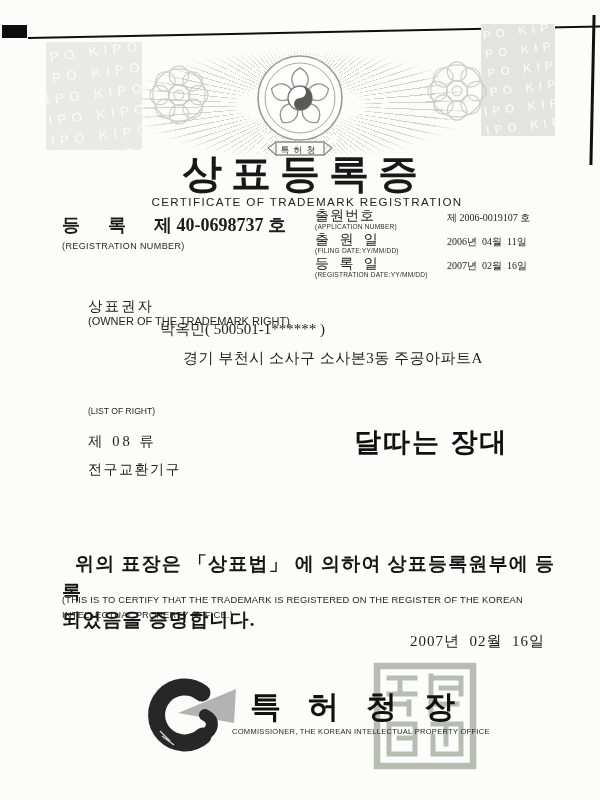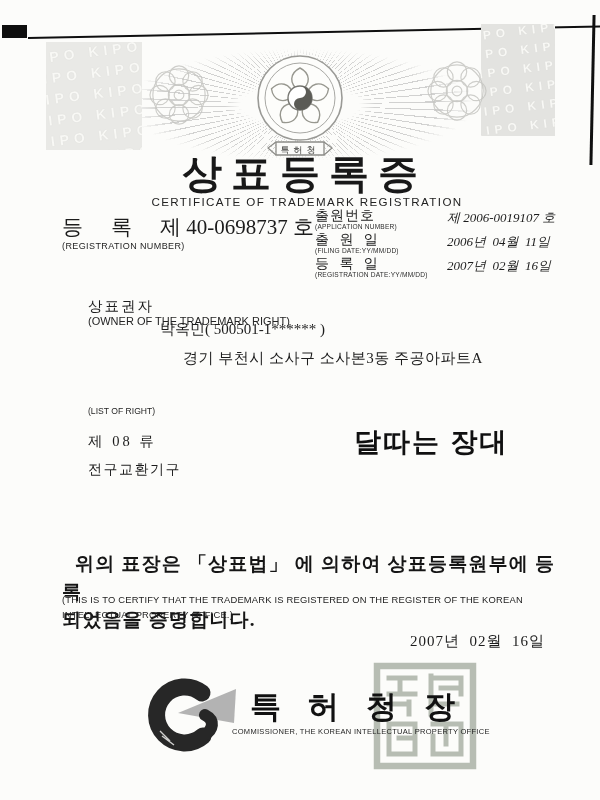--- a/index.html
+++ b/index.html
@@ -42,30 +42,30 @@
   .emblem { left:252px; top:50px; }
   .emblem-banner-text { font-family:"Liberation Sans","DejaVu Sans",sans-serif; }
 
   
   .title { left:0; top:146px; width:100%; text-align:center;
     font-size:40px; font-weight:bold; letter-spacing:9px; text-indent:9px; color:#181818; }
   .subtitle { left:0; top:195px; width:100%; text-align:center;
     font-size:11.6px; letter-spacing:1.4px; color:#222;padding-left:7px; }
 
   
-  .reg-row { left:62px; top:213px; font-size:21px; font-weight:400; }
+  .reg-row { left:62px; top:213px; font-size:18px; font-weight:700; }
   .reg-label { letter-spacing:28px; }
   .reg-en { left:62px; top:241px; font-size:9px; letter-spacing:.4px; color:#242424; }
 
   .info { left:315px; top:210px; width:278px; }
   .info-row { display:flex; margin-bottom:3px; }
   .info-labels { width:132px; }
   .info-label-ko { font-size:14px; letter-spacing:1px; line-height:13px;font-family:Liberation Mono, monospace; }
   .info-label-en { font-size:6.6px; line-height:8px; color:#2c2c2c; letter-spacing:.2px; }
-  .info-value { font-size:13px; line-height:15px; white-space:pre;font-style:italic; }
+  .info-value { font-size:10px; line-height:15px; white-space:pre; }
 
   
   .owner-label { left:88px; top:297px; font-size:14.5px; letter-spacing:2px; }
   .owner-en { left:88px; top:315px; font-size:11px; color:#242424; }
   .owner-name { left:160px; top:320px; font-size:15px; white-space:pre; }
   .owner-address { left:183px; top:349px; font-size:15px; letter-spacing:.5px; }
 
   
   .goods-label { left:88px; top:388px; font-size:14.5px; letter-spacing:1.5px; }
   .goods-en { left:88px; top:406px; font-size:8.6px; color:#242424; }

